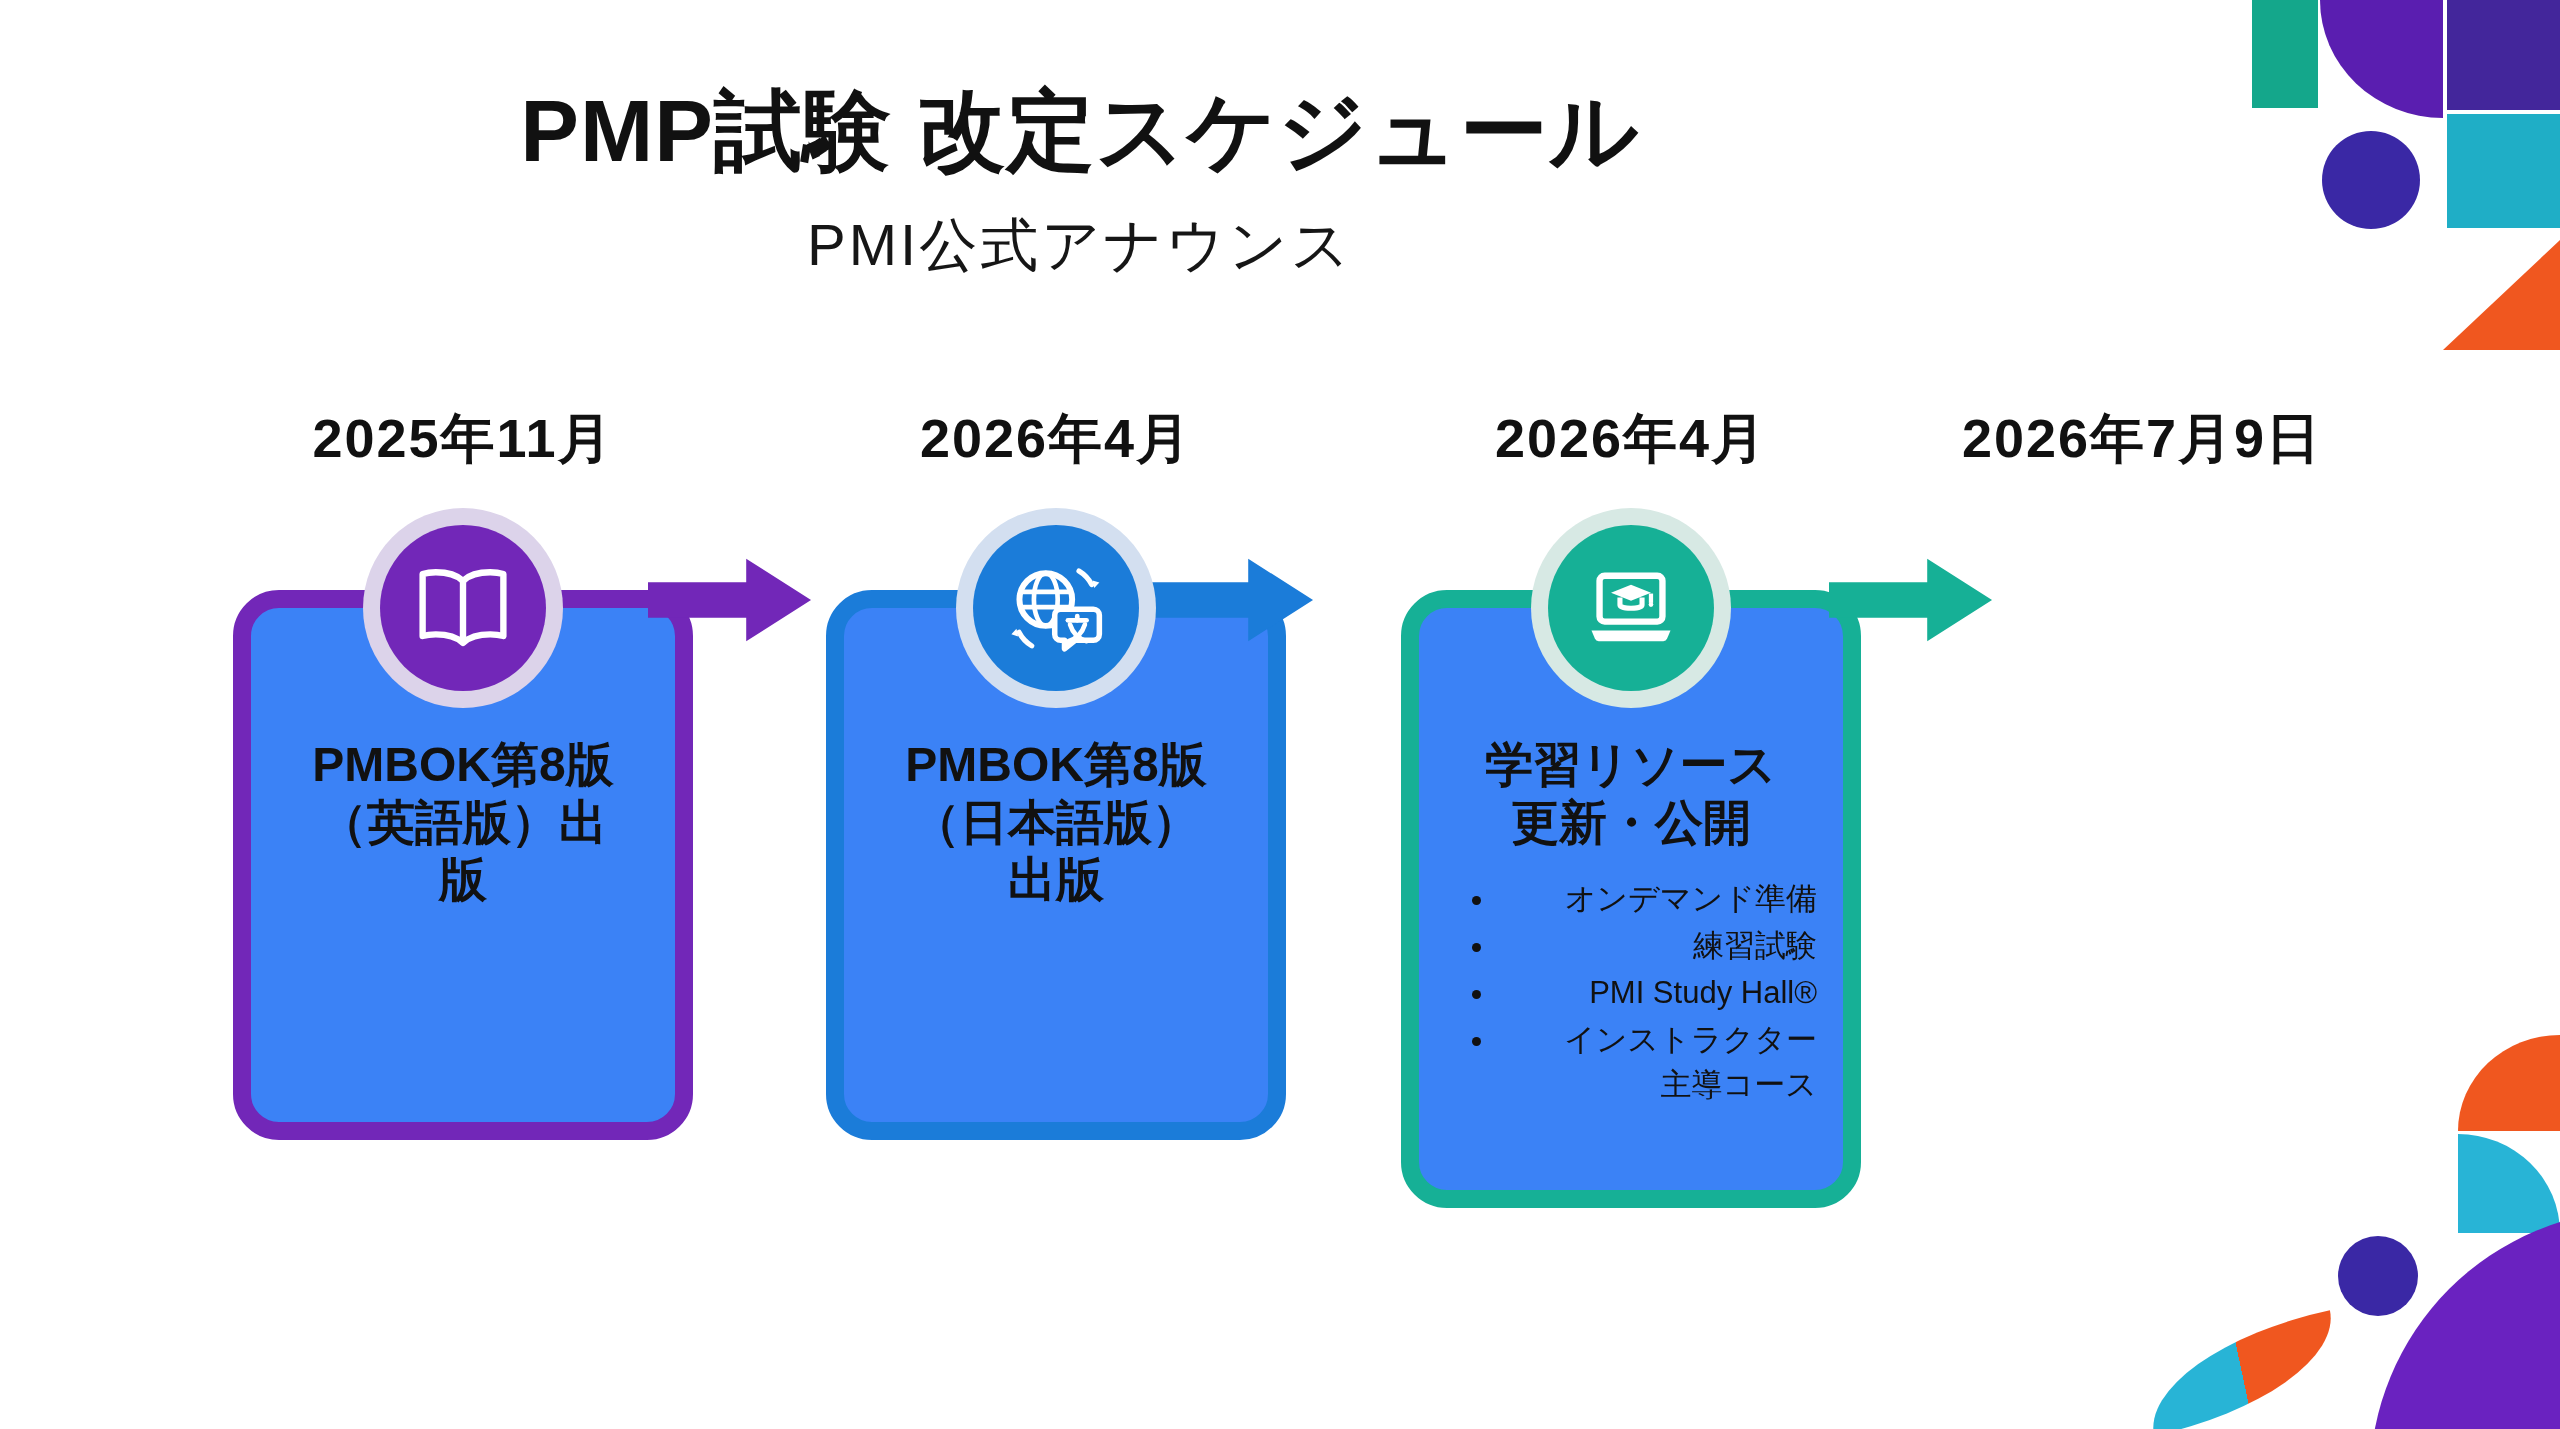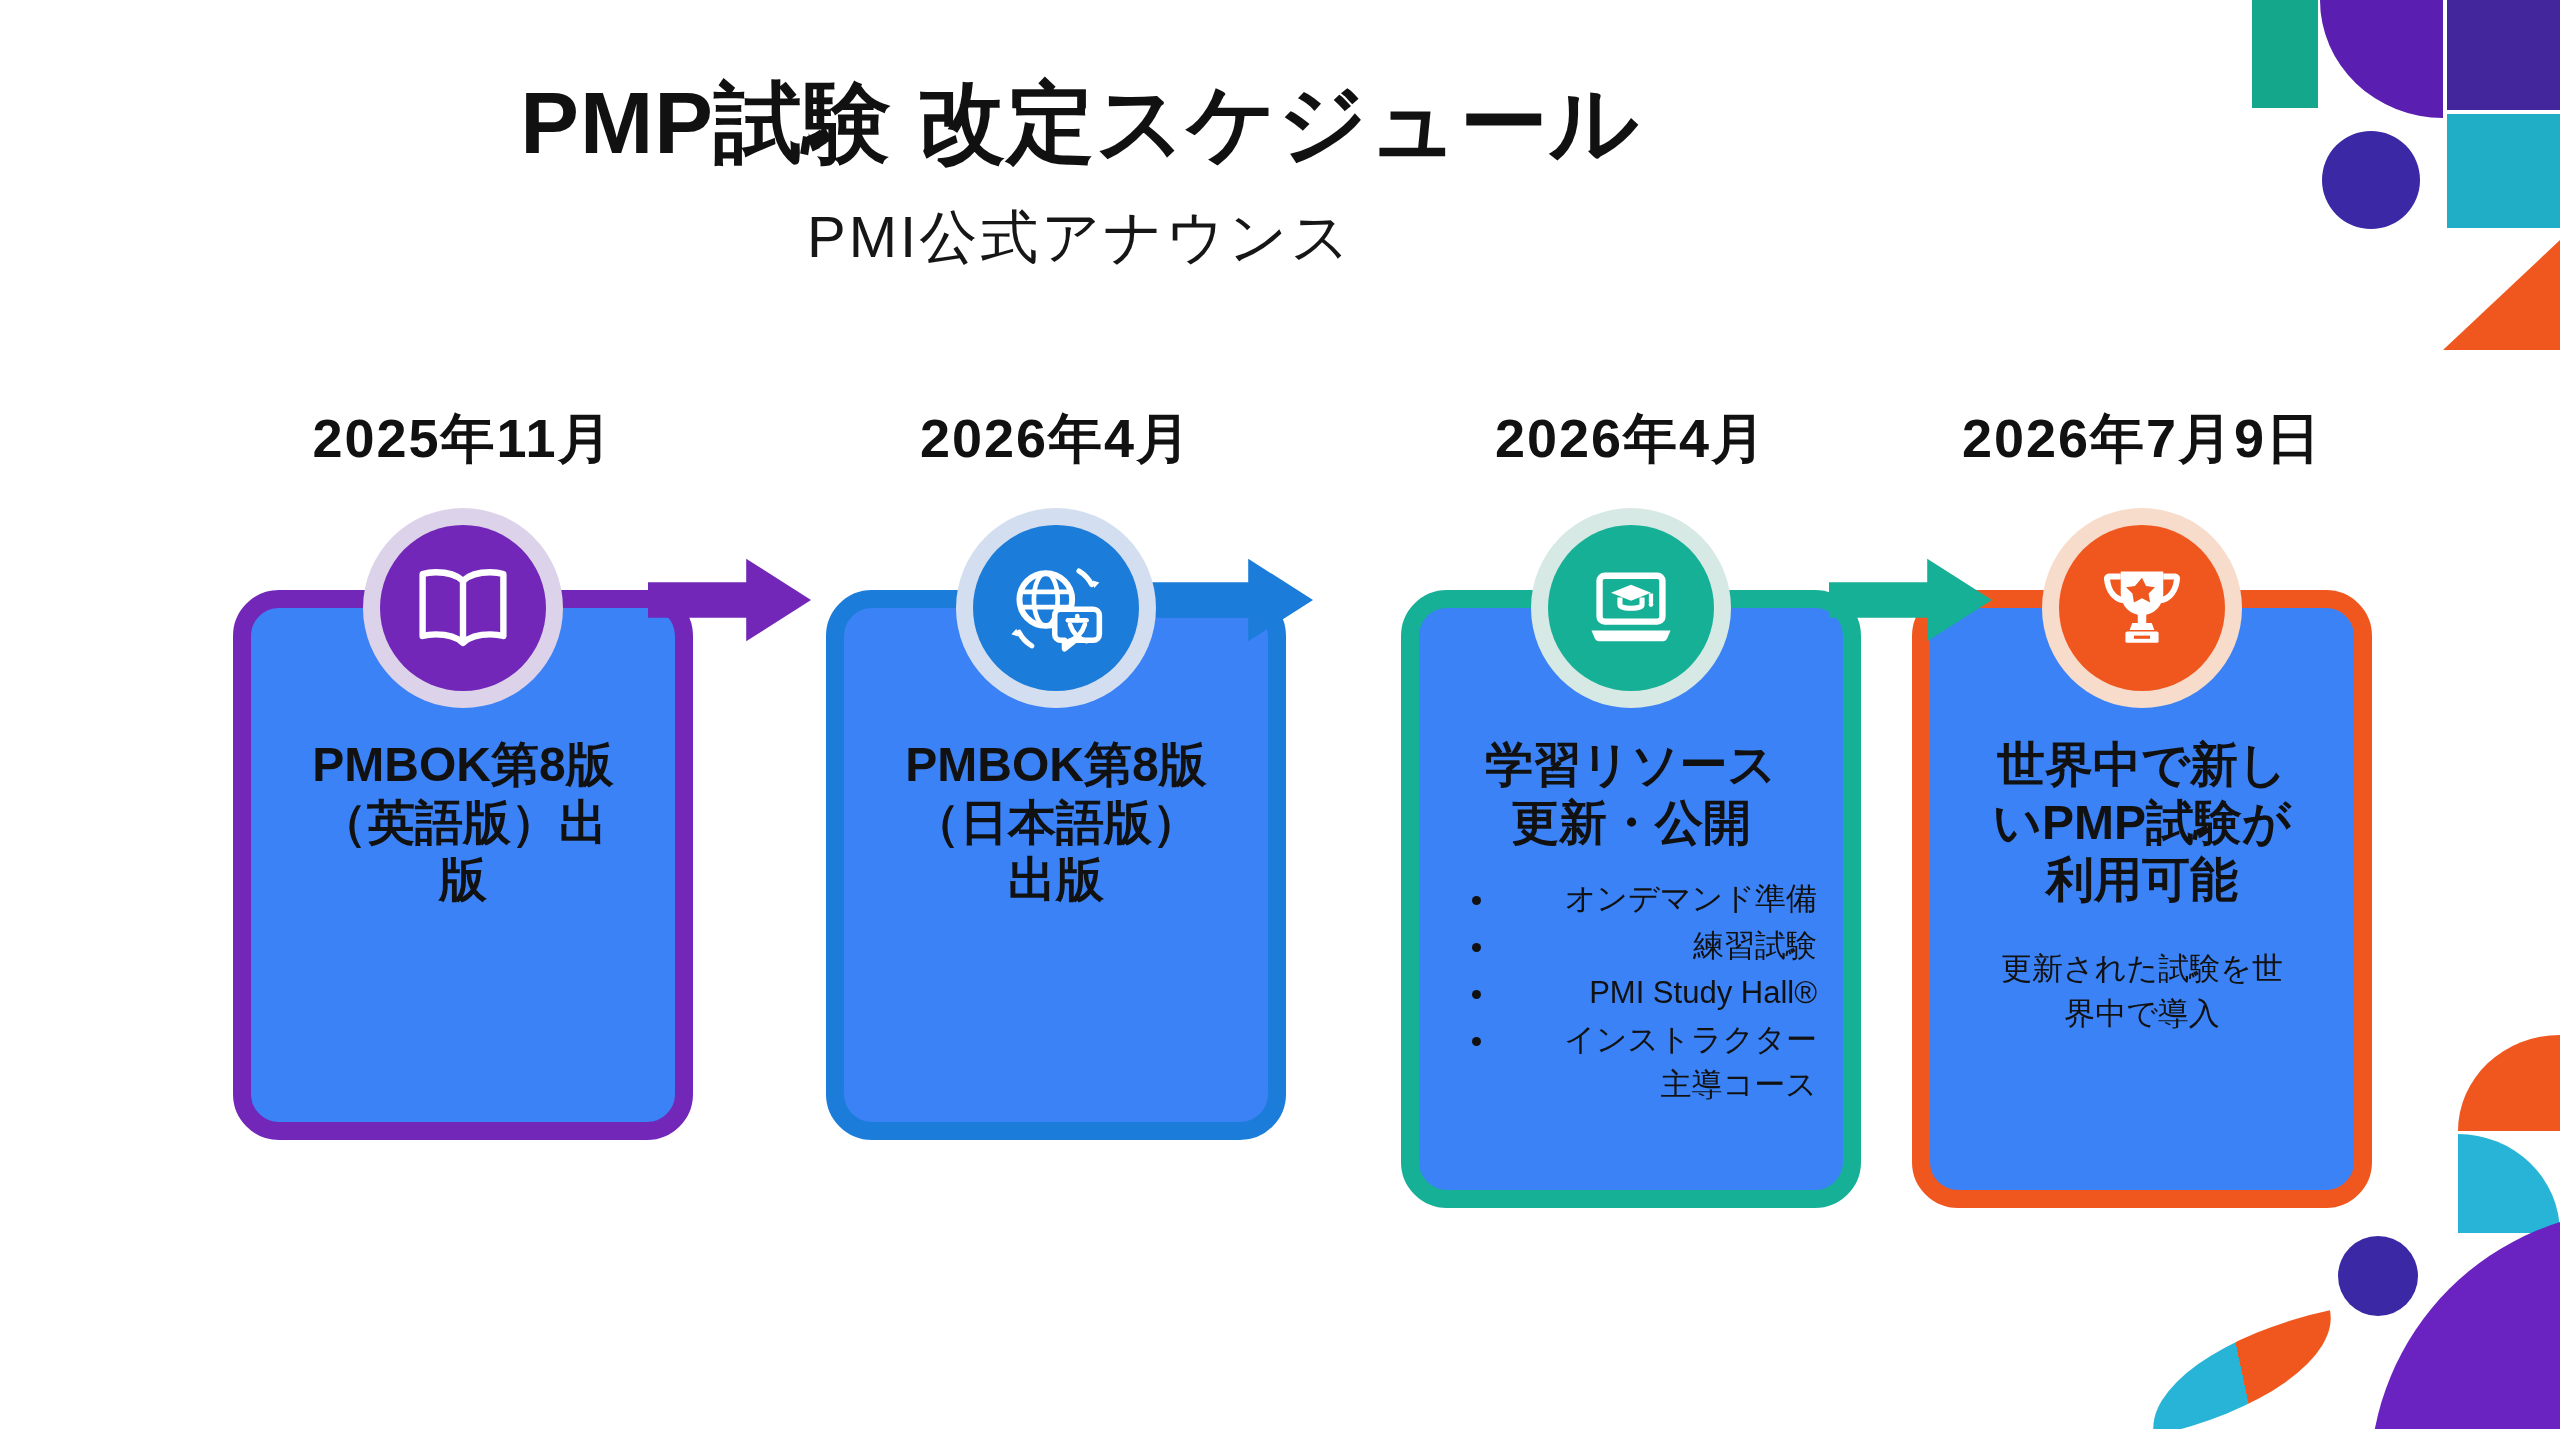--- a/index.html
+++ b/index.html
@@ -5,21 +5,21 @@
   html,body{margin:0;padding:0;}
   body{
     position:relative;
     width:2560px;height:1429px;
     overflow:hidden;
     background:#ffffff;
     font-family:"Liberation Sans","DejaVu Sans",sans-serif;
     color:#111;
   }
   
-  .header{position:absolute;top:72px;left:0;width:2160px;text-align:center;}
+  .header{position:absolute;top:80px;left:0;width:2160px;text-align:center;}
   .title{font-size:88px;font-weight:800;letter-spacing:1px;line-height:1.15;}
   .subtitle{font-size:58px;font-weight:400;letter-spacing:3px;margin-top:26px;color:#161616;}
 
   
   .step{position:absolute;top:408px;width:460px;padding-left:36px;}
   .step-date{font-size:54px;font-weight:800;text-align:center;letter-spacing:2px;line-height:60px;white-space:nowrap;}
   .card{
     position:relative;
     margin-top:122px;
     box-sizing:border-box;
@@ -152,41 +152,20 @@
       <li>練習試験</li>
       <li>PMI Study Hall®</li>
       <li>インストラクター
 主導コース</li>
     </ul>
   </div>
 </div>
 
 <div class="step" style="left: 1876px; --accent: #f0571f; --ring: #f7dccb;">
   <div class="step-date">2026年7月9日</div>
-  <div class="card tall">
-    <div class="badge">
-      <div class="badge-inner">
-        <svg viewBox="0 0 24 24">
-          <path d="M7 3.4h10v5.3a5 5 0 0 1-10 0Z" fill="#fff"></path>
-          <path d="M7 4.6H4.2a.45.45 0 0 0-.45.5c.3 3 1.8 4.7 3.85 5.1" fill="none" stroke="#fff" stroke-width="1.4"></path>
-          <path d="M17 4.6h2.8a.45.45 0 0 1 .45.5c-.3 3-1.8 4.7-3.85 5.1" fill="none" stroke="#fff" stroke-width="1.4"></path>
-          <path d="M12 4.9l.95 1.9 2.1.3-1.5 1.5.35 2.1L12 9.7l-1.9 1-.35-2.1-1.5-1.5 2.1-.3Z" fill="currentColor"></path>
-          <path d="M11 13.3h2v2.3h-2Z" fill="#fff"></path>
-          <path d="M9.7 15.5h4.6l.6 1.7H9.1Z" fill="#fff"></path>
-          <rect x="8.1" y="17.5" width="7.8" height="2.7" rx="0.4" fill="#fff"></rect>
-          <rect x="10.1" y="18.5" width="3.8" height="0.75" fill="currentColor"></rect>
-        </svg>
-      </div>
-    </div>
-    <div class="card-title">世界中で新し
-いPMP試験が
-利用可能</div>
-    <div class="card-subtitle">更新された試験を世
-界中で導入</div>
-  </div>
 </div>
 
 <div class="arrow" style="left: 648px; color: rgb(114, 39, 184);">
   <svg viewBox="0 0 168 88">
       <polygon points="0,26 100,26 100,2 166,44 100,86 100,62 0,62" fill="currentColor"></polygon>
     </svg>
 </div>
 <div class="arrow" style="left: 1150px; color: rgb(27, 124, 217);">
   <svg viewBox="0 0 168 88">
       <polygon points="0,26 100,26 100,2 166,44 100,86 100,62 0,62" fill="currentColor"></polygon>

